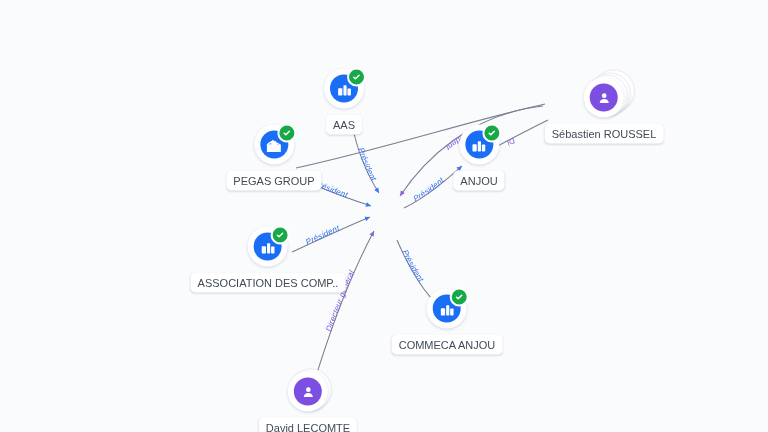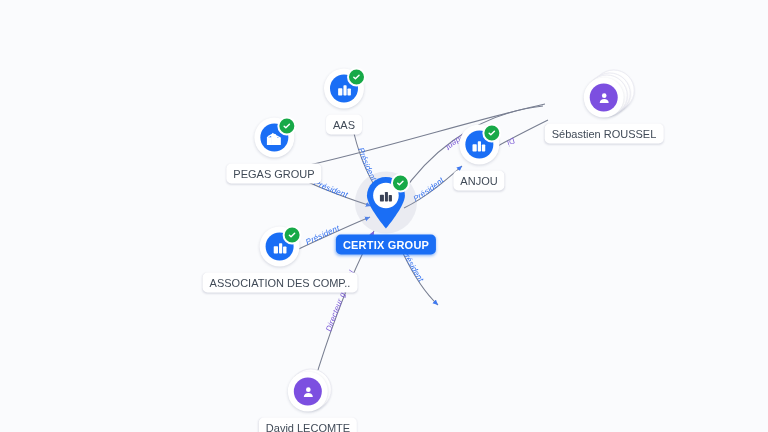--- a/index.html
+++ b/index.html
@@ -188,21 +188,21 @@
       </text>
       <text class="edge-label" fill="#7b5ad6">
         <textPath href="#e-roussel-fleury" startOffset="60%">Di</textPath>
       </text>
       <text class="edge-label" fill="#7b5ad6">
         <textPath href="#e-lecomte" startOffset="34%">Directeur général</textPath>
       </text>
     </g>
   </svg>
 
-  <div class="node" style="left:274px; top:149px;text-align:right;">
+  <div class="node" style="left:274px; top:156px;text-align:right;">
     <div class="node-art">
       <div class="disc">
         <div class="inner-round company">
           <svg width="17" height="17" viewBox="0 0 24 24" fill="#ffffff">
             <path d="M3 21V11l6-3.2V21H3zm7.5 0V6l4 2V21h-4zM16 21V9.2l5 2.6V21h-5zM4.6 9.6l5.2-2.8" stroke="#ffffff" stroke-width="1.6" fill="none" stroke-linecap="round"></path>
             <rect x="3" y="11" width="6" height="10" rx="1"></rect>
             <rect x="10.5" y="6.6" width="4.5" height="14.4" rx="1"></rect>
             <rect x="16.2" y="11.2" width="4.8" height="9.8" rx="1"></rect>
           </svg>
         </div>
@@ -249,40 +249,59 @@
       </div>
       <div class="badge" style="right:1px; top:2px;">
         <svg width="9" height="9" viewBox="0 0 12 12">
             <path d="M2.4 6.2l2.2 2.2 4.8-4.8" stroke="#fff" stroke-width="1.9" fill="none" stroke-linecap="round" stroke-linejoin="round"></path>
           </svg>
       </div>
     </div>
     <div class="label">ANJOU</div>
   </div>
 
-  <div class="node" style="left:268px; top:258px;margin-left:12px;">
+  <div class="node" style="left:268px; top:258px;">
     <div class="node-art">
       <div class="disc">
         <div class="inner-round company">
           <svg width="17" height="17" viewBox="0 0 24 24" fill="#ffffff">
             <rect x="3" y="11" width="6" height="10" rx="1"></rect>
             <rect x="10.5" y="6.6" width="4.5" height="14.4" rx="1"></rect>
             <rect x="16.2" y="11.2" width="4.8" height="9.8" rx="1"></rect>
           </svg>
         </div>
       </div>
       <div class="badge" style="right:1px; top:2px;">
         <svg width="9" height="9" viewBox="0 0 12 12">
             <path d="M2.4 6.2l2.2 2.2 4.8-4.8" stroke="#fff" stroke-width="1.9" fill="none" stroke-linecap="round" stroke-linejoin="round"></path>
           </svg>
       </div>
     </div>
     <div class="label">ASSOCIATION DES COMP..</div>
   </div>
 
+  <div class="node" style="left:447px; top:320px;">
+    <div class="node-art">
+      <div class="disc">
+        <div class="inner-round company">
+          <svg width="17" height="17" viewBox="0 0 24 24" fill="#ffffff">
+            <rect x="3" y="11" width="6" height="10" rx="1"></rect>
+            <rect x="10.5" y="6.6" width="4.5" height="14.4" rx="1"></rect>
+            <rect x="16.2" y="11.2" width="4.8" height="9.8" rx="1"></rect>
+          </svg>
+        </div>
+      </div>
+      <div class="badge" style="right:1px; top:2px;">
+        <svg width="9" height="9" viewBox="0 0 12 12">
+            <path d="M2.4 6.2l2.2 2.2 4.8-4.8" stroke="#fff" stroke-width="1.9" fill="none" stroke-linecap="round" stroke-linejoin="round"></path>
+          </svg>
+      </div>
+    </div>
+    <div class="label">COMMECA ANJOU</div>
+  </div>
 
   <div class="node" style="left:563px; top:109px;margin-left:41px;">
     <div class="node-art">
       <div class="stack-ghost g1"></div>
       <div class="stack-ghost g2"></div>
       <div class="stack-ghost g3"></div>
       <div class="disc">
         <div class="inner-round person">
           <svg width="15" height="15" viewBox="0 0 24 24" fill="#ffffff">
             <circle cx="12" cy="8.2" r="3.7"></circle>
@@ -302,38 +321,14 @@
           <svg width="15" height="15" viewBox="0 0 24 24" fill="#ffffff">
             <circle cx="12" cy="8.2" r="3.7"></circle>
             <path d="M4.8 20c0-4 3.3-6.4 7.2-6.4S19.2 16 19.2 20z"></path>
           </svg>
         </div>
       </div>
     </div>
     <div class="label">David LECOMTE</div>
   </div>
 
-  <div class="node selected" style="left:386px; top:214px;">
-    <div class="node-art" style="width:56px;height:58px;">
-      <div class="halo"></div>
-      <div class="pin">
-        <svg width="44" height="54" viewBox="0 0 44 54">
-          <path d="M22 53 C22 53 3 30.5 3 20.2 C3 9.6 11.5 1.4 22 1.4 C32.5 1.4 41 9.6 41 20.2 C41 30.5 22 53 22 53 Z" fill="#1a6ef5"></path>
-          <circle cx="22" cy="20" r="12.8" fill="#ffffff"></circle>
-        </svg>
-        <div style="position:absolute; left:22px; top:20px; transform:translate(-50%,-50%);">
-          <svg width="16" height="16" viewBox="0 0 24 24" fill="#3a4256">
-            <rect x="3" y="11" width="6" height="10" rx="1"></rect>
-            <rect x="10.5" y="6.6" width="4.5" height="14.4" rx="1"></rect>
-            <rect x="16.2" y="11.2" width="4.8" height="9.8" rx="1"></rect>
-          </svg>
-        </div>
-      </div>
-      <div class="badge" style="right:4px; top:0px;">
-        <svg width="9" height="9" viewBox="0 0 12 12">
-            <path d="M2.4 6.2l2.2 2.2 4.8-4.8" stroke="#fff" stroke-width="1.9" fill="none" stroke-linecap="round" stroke-linejoin="round"></path>
-          </svg>
-      </div>
-    </div>
-    <div class="label">CERTIX GROUP</div>
-  </div>
 
 </div>
 
 </body></html>

